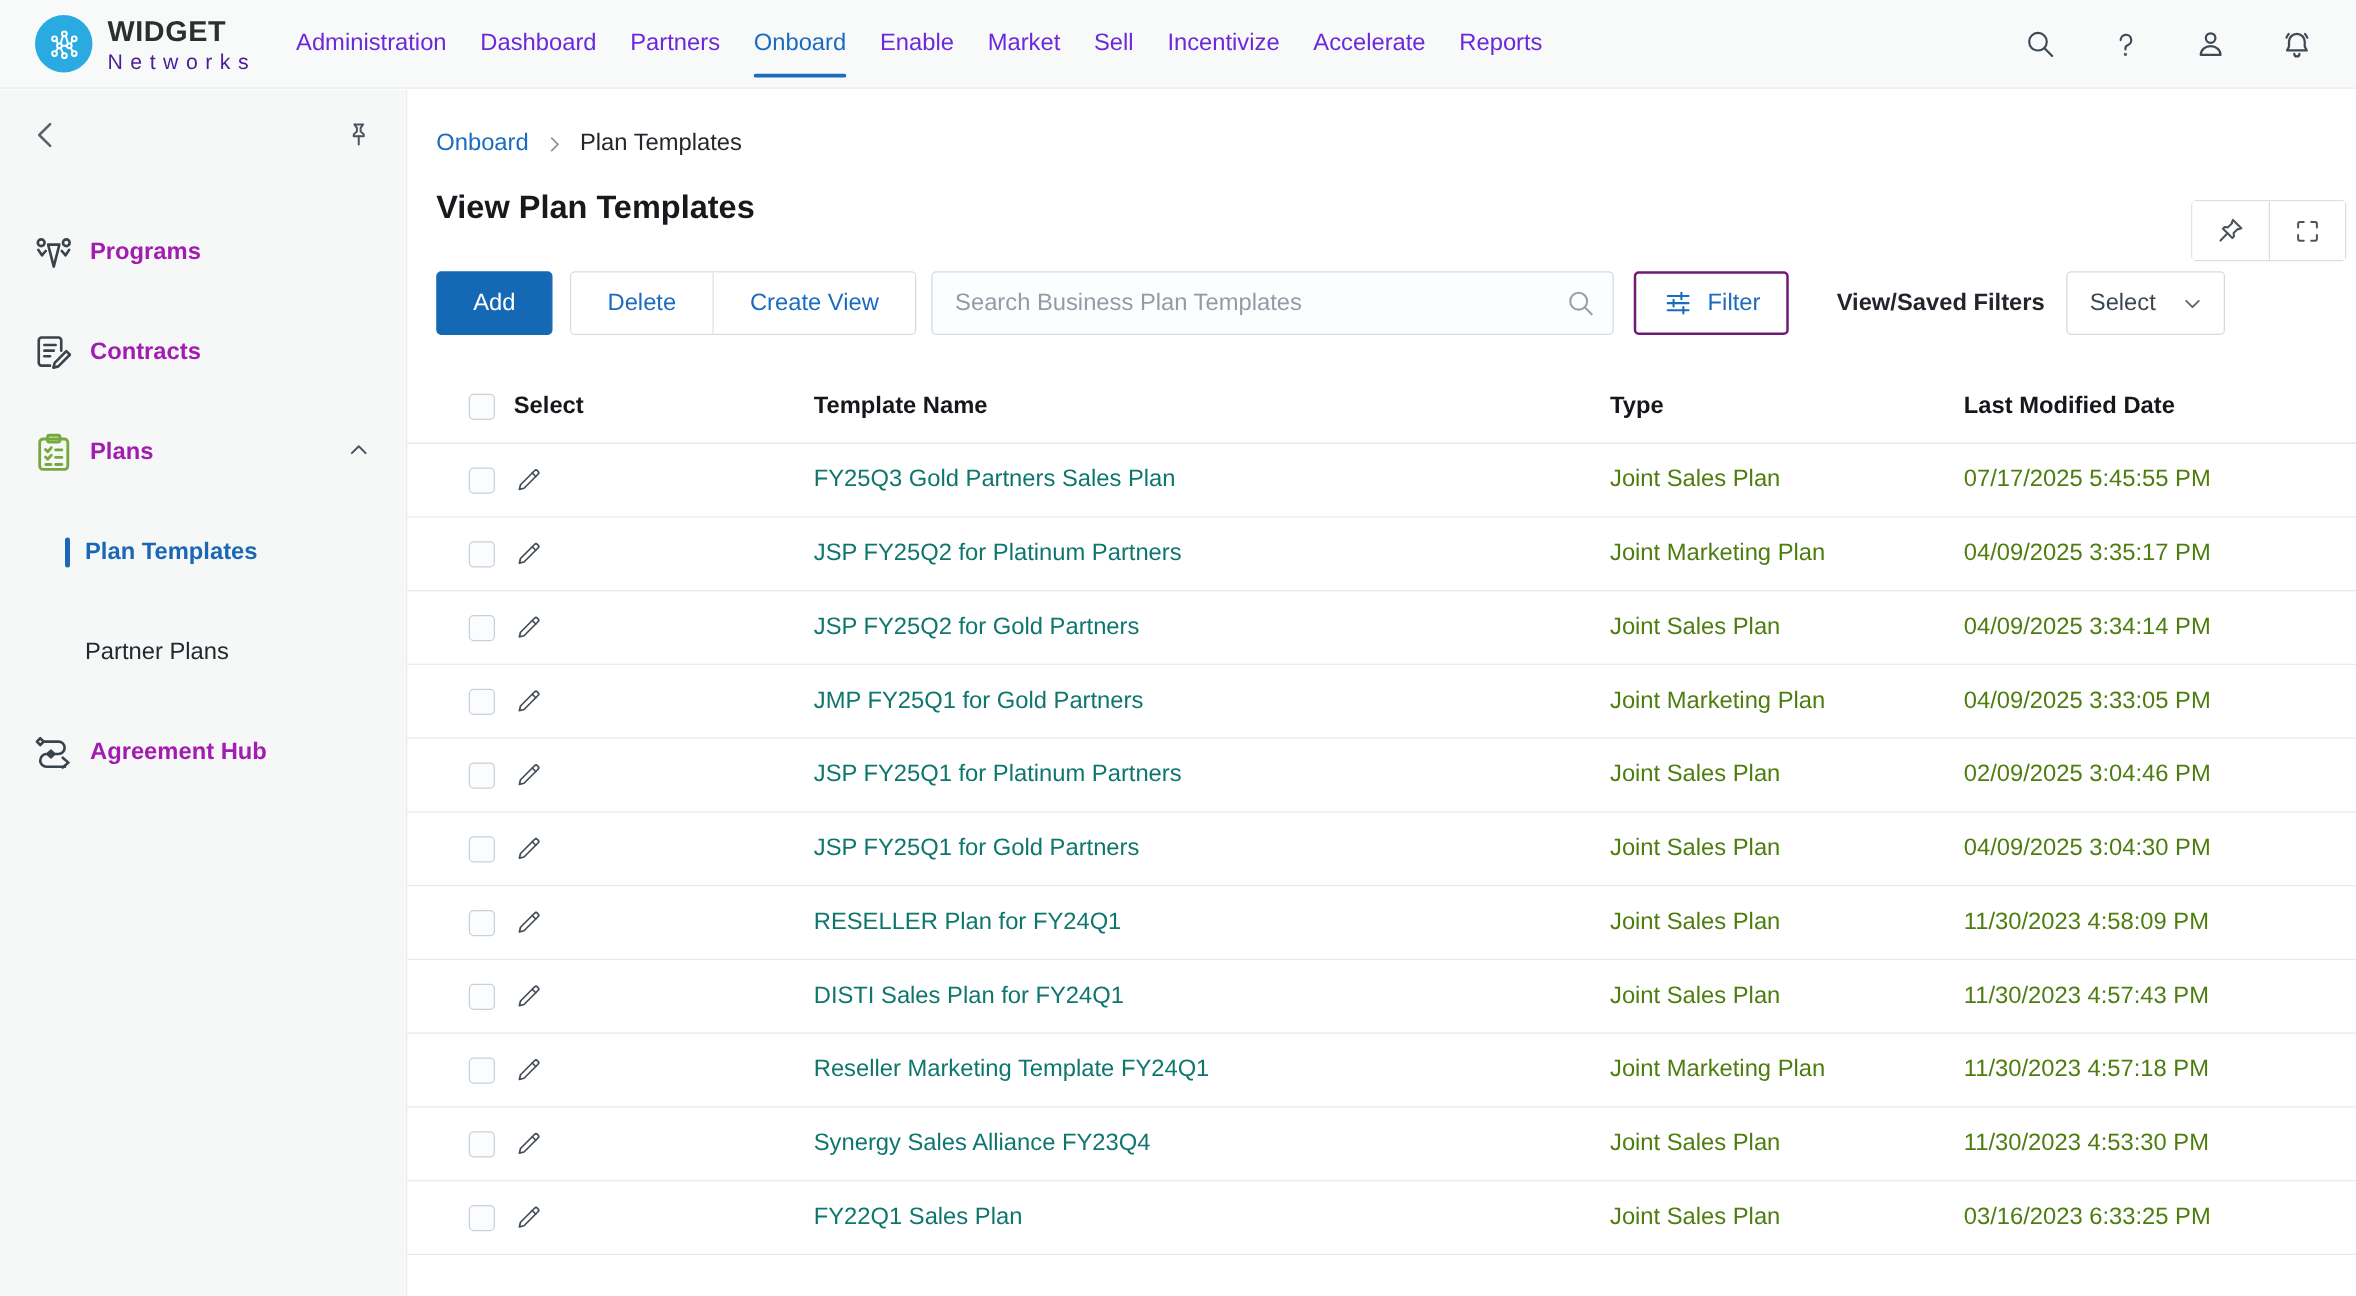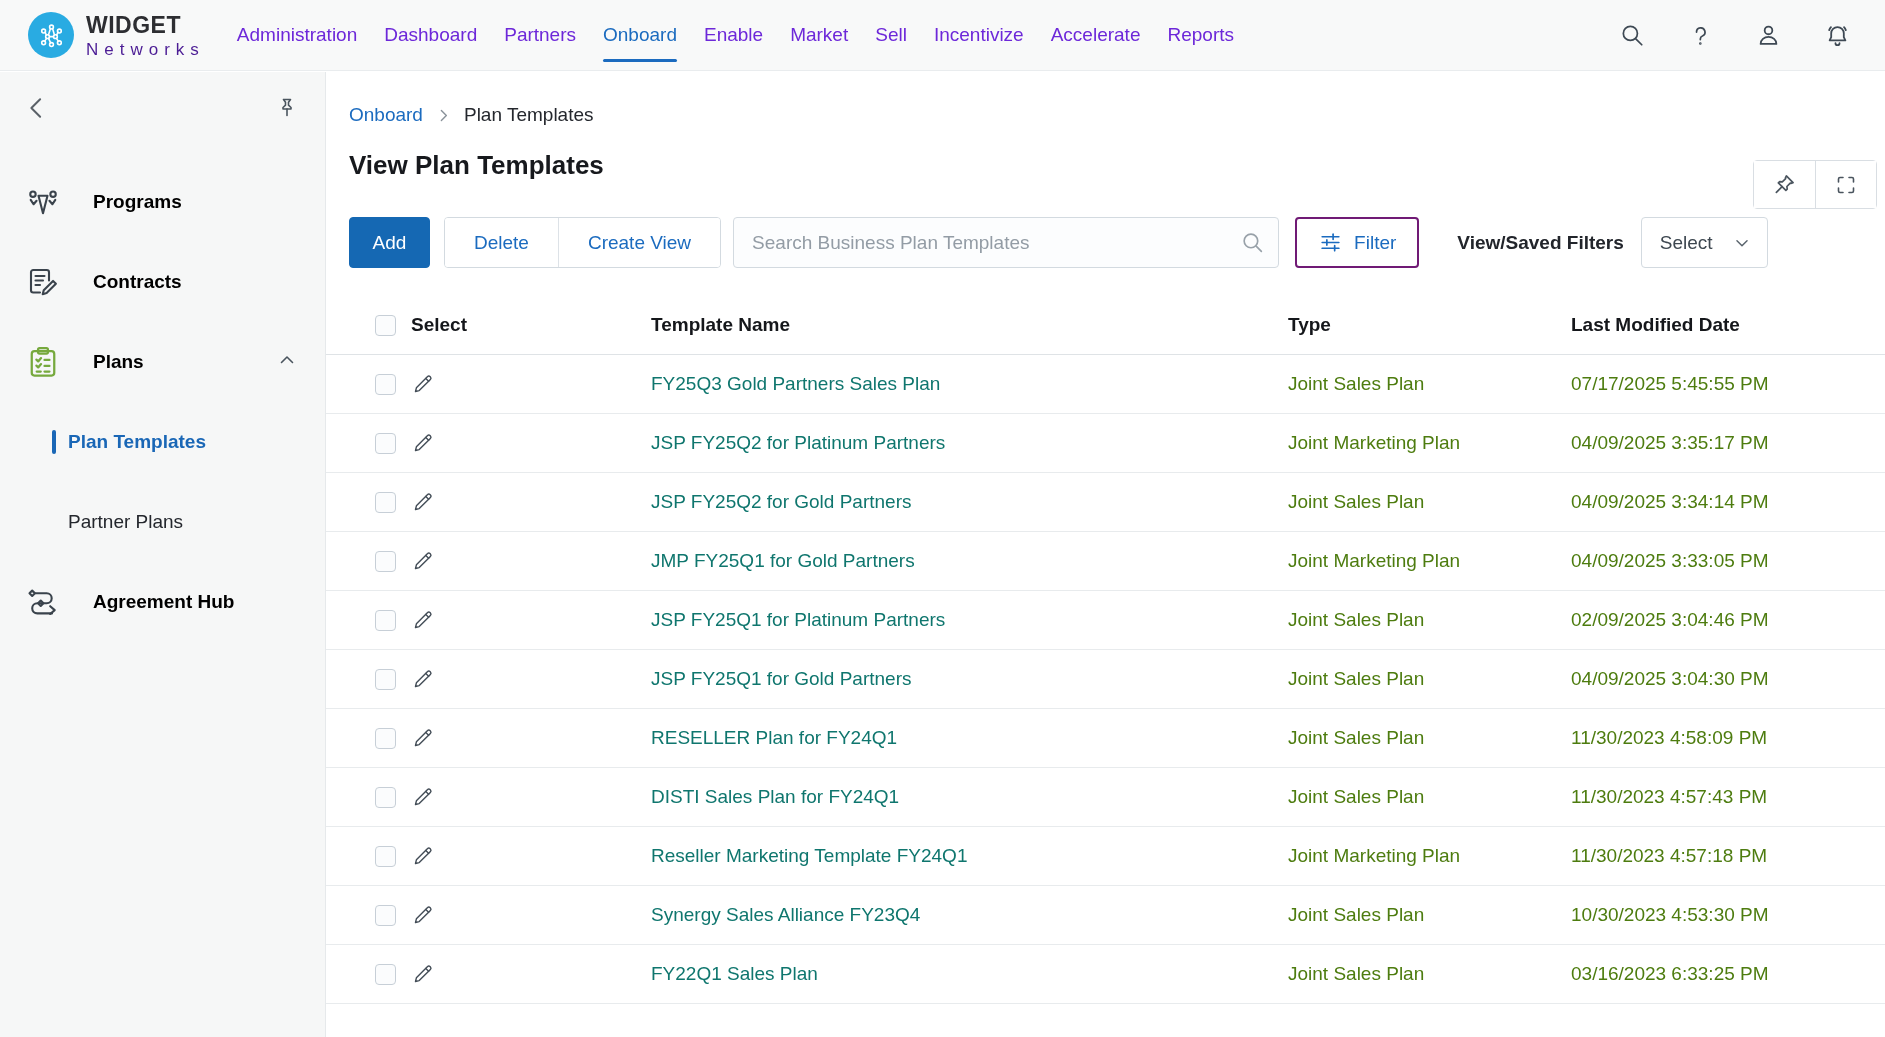--- a/index.html
+++ b/index.html
@@ -30,21 +30,21 @@
 
   svg.stk { fill:none; stroke-width:1.6; stroke-linecap:round; stroke-linejoin:round; }
 
   
   .sidebar { position:absolute; top:72px; left:0; width:326px; height:965px;
              background:#f6f7f7; border-right:1px solid #e6e9eb; }
   .sidebar-head { height:72px; display:flex; align-items:center;
                   justify-content:space-between; padding:0 26px 0 22px; }
   .side-nav { margin-top:18px; }
   .side-item { height:80px; display:flex; align-items:center; padding:0 26px 0 25px; cursor:pointer; }
-  .side-item .label { margin-left:32px; font-size:19px; font-weight:600; color:#000000; }
+  .side-item .label { margin-left:11px; font-size:19px; font-weight:600; color:#a21caf; }
   .side-item .caret { margin-left:auto; }
   .side-sub { height:80px; display:flex; align-items:center; padding-left:52px; cursor:pointer; }
   .side-sub .bar { width:4px; height:24px; border-radius:2px; background:transparent; margin-right:12px; }
   .side-sub .sublabel { font-size:19px; color:#24272d; }
   .side-sub.active .bar { background:#1a67b6; }
   .side-sub.active .sublabel { color:#1a67b6; font-weight:600; }
 
   
   .main { position:absolute; top:72px; left:326px; width:1559px; height:965px;
           background:#fff; padding:0 0 0 23px; }
@@ -56,21 +56,21 @@
   .corner-tools { position:absolute; top:88px; right:8px; display:flex;
                   border:1px solid #d9dee3; border-radius:4px; background:#fff; }
   .corner-btn { width:61px; height:47px; display:flex; align-items:center; justify-content:center;
                 background:#fff; border:none; cursor:pointer; }
   .corner-btn + .corner-btn { border-left:1px solid #d9dee3; }
   .corner-btn svg { stroke:#4a545e; }
 
   
   .toolbar { margin-top:36px; display:flex; align-items:center; }
   .btn { font-family:inherit; font-size:19px; height:51px; border-radius:4px; cursor:pointer; }
-  .btn-add { width:81px; background:#1568b3; color:#fff; border:1px solid #1568b3; }
+  .btn-add { width:93px; background:#1568b3; color:#fff; border:1px solid #1568b3; }
   .btn-group { display:flex; margin-left:14px; border:1px solid #d3dae0; border-radius:4px;
                overflow:hidden; background:#fff; }
   .btn-ghost { background:#fff; border:none; color:#1b6bbf; padding:0 29px; height:49px; font-size:19px; cursor:pointer; }
   .btn-ghost + .btn-ghost { border-left:1px solid #dde2e7; }
 
   .search-wrap { position:relative; margin-left:12px; }
   .search-input { width:546px; height:51px; border:1px solid #d3dae0; border-radius:4px;
                   background:#fcfdfe; padding:0 52px 0 18px; font-size:19px; color:#701a75;
                   font-family:inherit; }
   .search-input::placeholder { color:#939ca5; }
@@ -462,21 +462,21 @@
         <span class="checkbox"></span>
         <button class="edit-btn">
           <svg class="stk" width="24" height="24" viewBox="0 0 24 24" style="stroke:#434d57;stroke-width:1.4">
             <path d="M4.5 19.5l.9-3.7L16.6 4.6a1.7 1.7 0 0 1 2.4 0l.4.4a1.7 1.7 0 0 1 0 2.4L8.2 18.6l-3.7.9z"></path>
             <line x1="14.8" y1="6.4" x2="17.6" y2="9.2"></line>
           </svg>
         </button>
       </div>
       <div><a class="tname">Synergy Sales Alliance FY23Q4</a></div>
       <div class="cell-type">Joint Sales Plan</div>
-      <div class="cell-date">10/30/2023 4:53:30 PM</div>
+      <div class="cell-date">11/30/2023 4:53:30 PM</div>
     </div>
 
     <div class="trow">
       <div class="cell-a">
         <span class="checkbox"></span>
         <button class="edit-btn">
           <svg class="stk" width="24" height="24" viewBox="0 0 24 24" style="stroke:#434d57;stroke-width:1.4">
             <path d="M4.5 19.5l.9-3.7L16.6 4.6a1.7 1.7 0 0 1 2.4 0l.4.4a1.7 1.7 0 0 1 0 2.4L8.2 18.6l-3.7.9z"></path>
             <line x1="14.8" y1="6.4" x2="17.6" y2="9.2"></line>
           </svg>

